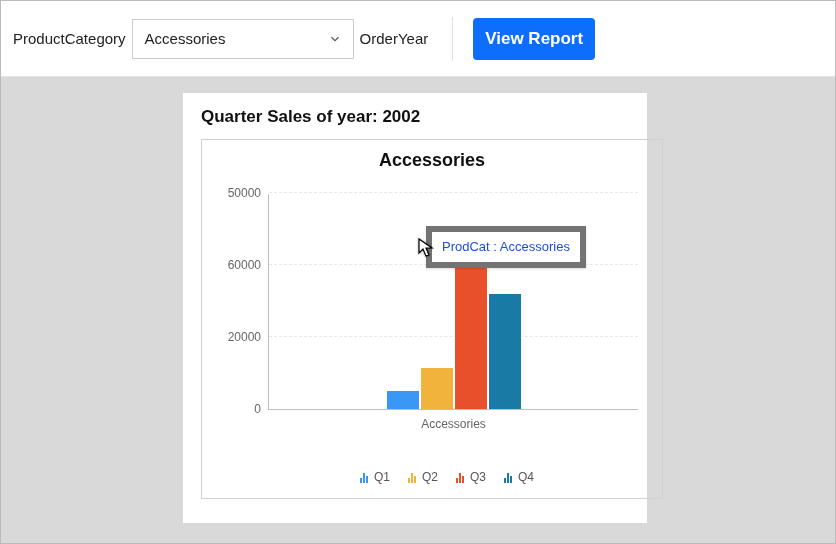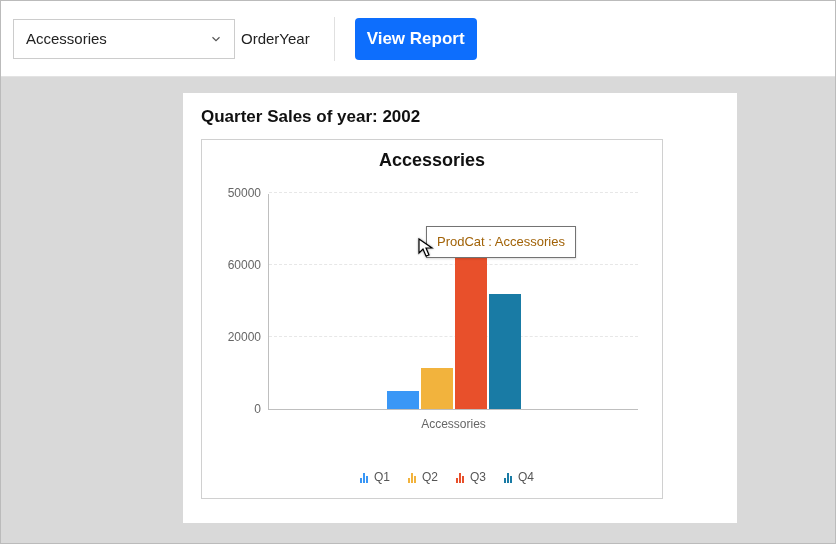--- a/index.html
+++ b/index.html
@@ -45,21 +45,21 @@
     height: 42px;
     padding: 0 12px;
     font-size: 17px;
     font-weight: 600;
     cursor: pointer;
   }
   .report-panel {
     position: absolute;
     left: 182px;
     top: 92px;
-    width: 554px;
+    width: 464px;
     height: 430px;
     background: #fff;
     padding: 14px 18px 12px 18px;
   }
   .wrap { position: relative; width:100%; height:100%; }
   .report-title { font-size: 17px; font-weight: 700; color: #111; margin: 0 0 12px 0; }
   .chart-card {
     border: 1px solid #d0d0d0;
     width: 462px;
     height: 360px;
@@ -112,37 +112,38 @@
     justify-content: center;
     gap: 18px;
     font-size: 12px;
     color: #555;
   }
   .legend-item { display:flex; align-items:center; gap:6px; }
   .legend-icon { display:flex; align-items:flex-end; gap:1px; height:12px; }
   .legend-icon span { width:2px; display:block; }
   .tooltip {
     position:absolute;
-    border: 1px solid #737373;
+    border: 6px solid #737373;
     background: #fff;
     padding: 6px 10px;
     font-size: 13px;
-    color: #a16207;
+    color: #1d4ed8;
     line-height: 1.4;
     white-space: nowrap;
     box-shadow: 0 1px 2px rgba(0,0,0,.15);
   }
   .cursor { position:absolute; pointer-events:none; }
   .cursor svg { width:16px; height:20px; filter: drop-shadow(0 0 1px rgba(0,0,0,.4)); }
 </style>
 </head>
 <body>
 
 <div class="wrap">
   <div class="toolbar">
+    <span class="param-label">ProductCategory</span>
     <div id="cat-select" class="param-select">
       <span class="sel-text">Accessories</span>
       <span class="chev">
         <svg viewBox="0 0 24 24">
             <path d="M6 9l6 6 6-6" fill="none" stroke="#555" stroke-width="2"></path>
           </svg>
       </span>
     </div>
     <span class="param-label">OrderYear</span>
     <div class="toolbar-divider"></div>

